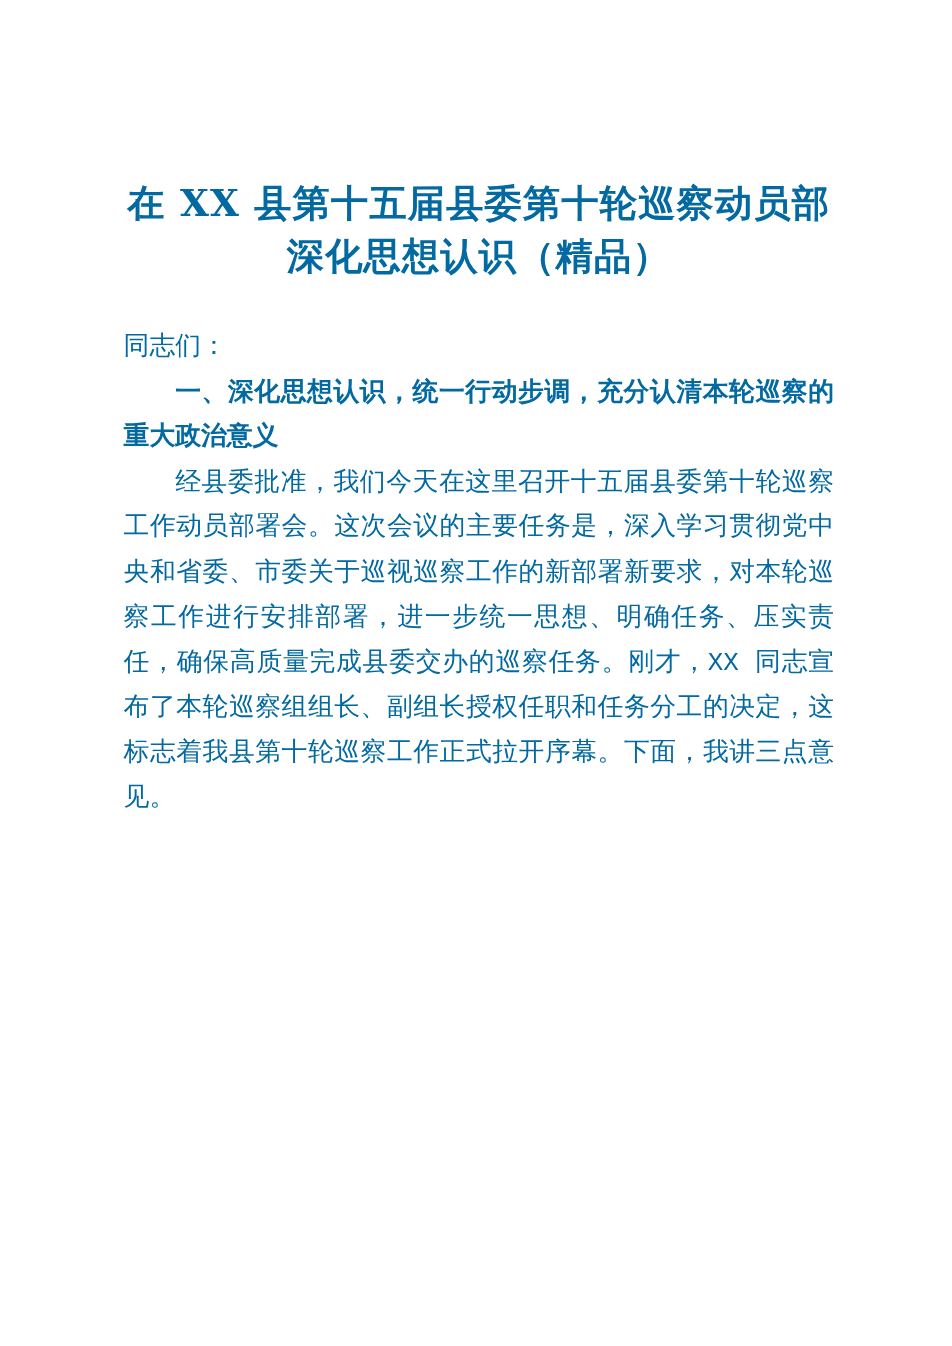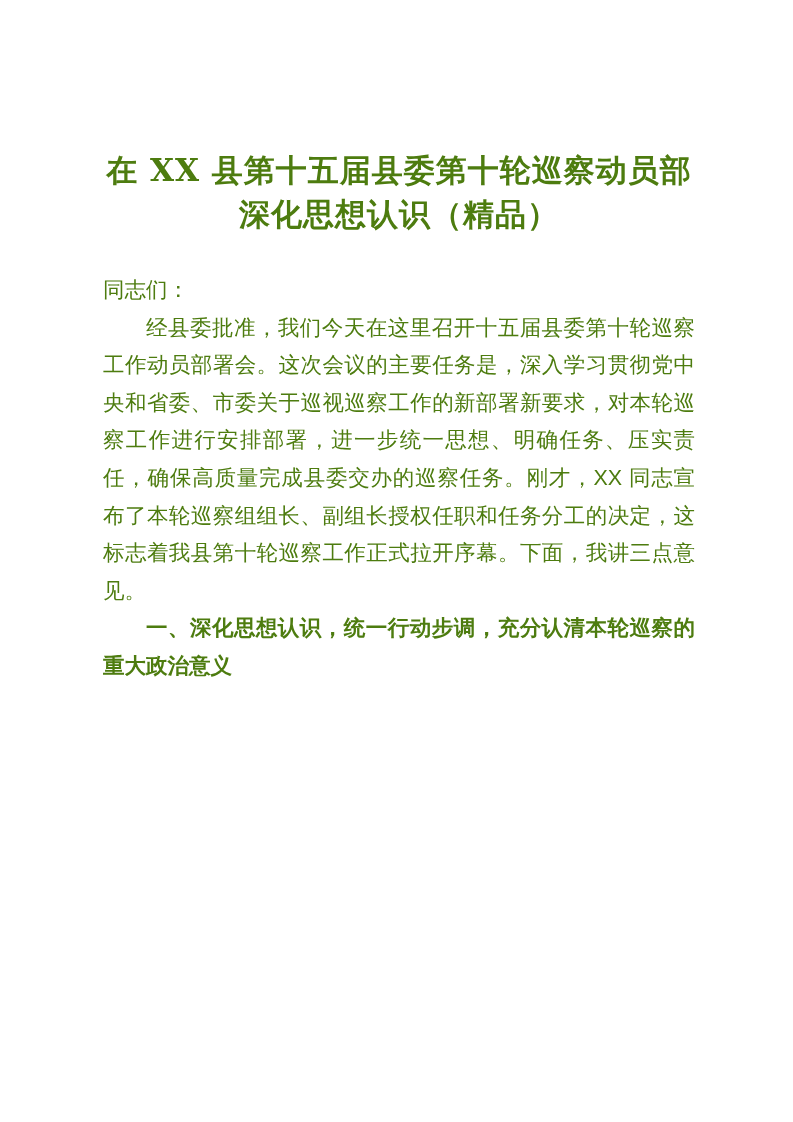--- a/index.html
+++ b/index.html
@@ -7,35 +7,35 @@
     padding: 0;
     background: #ffffff;
   }
   .page {
     position: relative;
     width: 793px;
     height: 1122px;
     background: #ffffff;
     box-sizing: border-box;
     padding: 148px 98px 0 103px;
-    color: #4d7c0f;
+    color: #0369a1;
     overflow: hidden;
   }
   .doc-title {
     margin: 0;
     font-family: "DejaVu Serif", "Liberation Serif", serif;
     font-size: 31px;
     line-height: 44px;
     font-weight: 700;
     text-align: center;
     letter-spacing: 1px;
   }
   .doc-body {
     margin-top: 36px;
-    font-family: Liberation Sans, sans-serif;
+    font-family: Liberation Mono, monospace;
     font-size: 21.5px;
     line-height: 37.6px;
     text-align: justify;
     text-justify: inter-ideograph;
   }
   .doc-body p.para {
     margin: 0;
     padding: 0;
   }
   .doc-body p.indent {
@@ -48,16 +48,16 @@
 </head>
 <body>
 
 <div class="page">
   <h1 class="doc-title">
     <span>在 XX 县第十五届县委第十轮巡察动员部</span><br>
     <span>深化思想认识（精品）</span>
   </h1>
   <div class="doc-body" id="doc-body">
       <p class="para">同志们：</p>
+      <p class="para indent bold">一、深化思想认识，统一行动步调，充分认清本轮巡察的重大政治意义</p>
       <p class="para indent">经县委批准，我们今天在这里召开十五届县委第十轮巡察工作动员部署会。这次会议的主要任务是，深入学习贯彻党中央和省委、市委关于巡视巡察工作的新部署新要求，对本轮巡察工作进行安排部署，进一步统一思想、明确任务、压实责任，确保高质量完成县委交办的巡察任务。刚才，XX 同志宣布了本轮巡察组组长、副组长授权任职和任务分工的决定，这标志着我县第十轮巡察工作正式拉开序幕。下面，我讲三点意见。</p>
-      <p class="para indent bold">一、深化思想认识，统一行动步调，充分认清本轮巡察的重大政治意义</p>
     </div>
 </div>
 
 </body></html>

